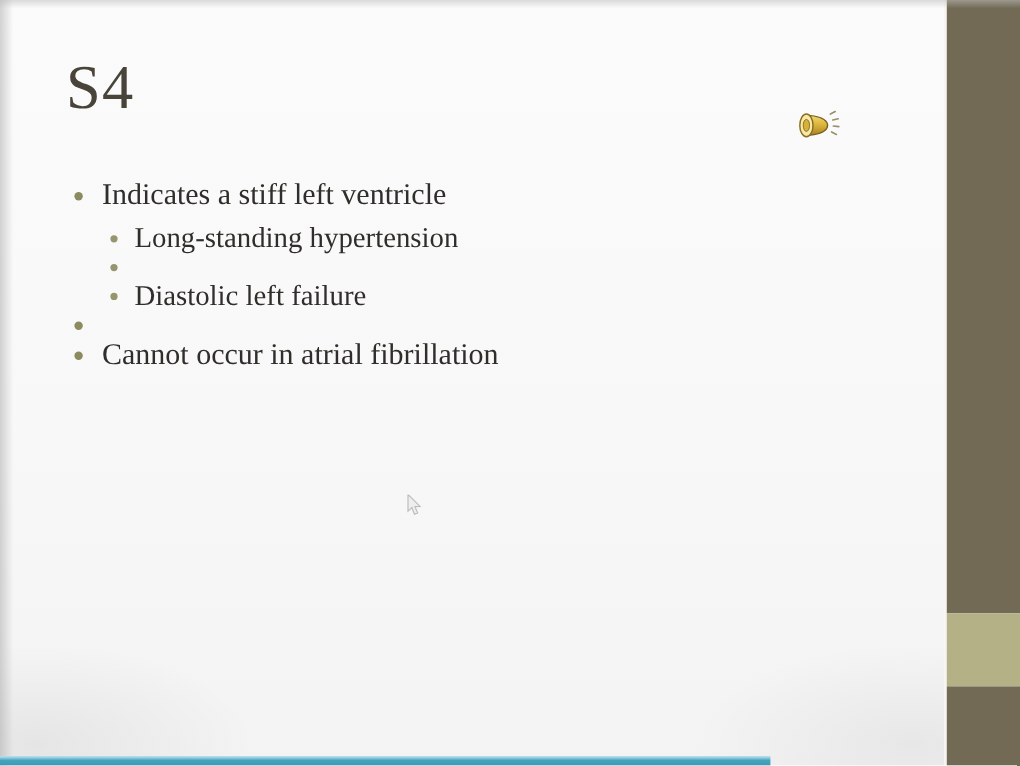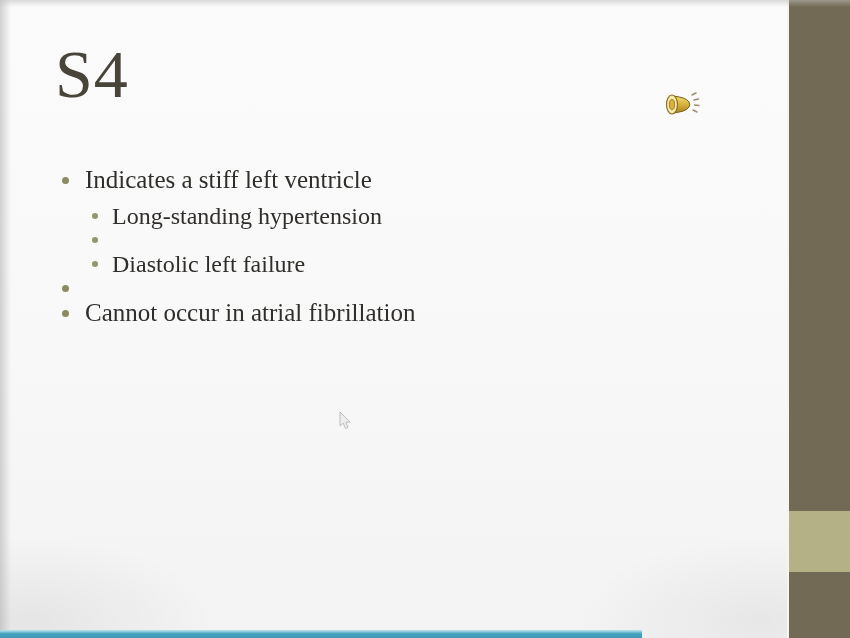--- a/index.html
+++ b/index.html
@@ -42,28 +42,28 @@
     border-left: 2px solid #f5f4f0;
     z-index: 4;
   }
   .sidebar .seg-dark-top    { position: absolute; left: 0; top: 0;    width: 100%; height: 511px; background: #726a55; }
   .sidebar .seg-light       { position: absolute; left: 0; top: 511px; width: 100%; height: 61px;  background: #b4b187; }
   .sidebar .seg-dark-bottom { position: absolute; left: 0; top: 572px; width: 100%; height: 66px;  background: #726a55; }
 
   
   .title {
     position: absolute; left: 55px; top: 44px;
-    font-size: 68px; line-height: 60px;
+    font-size: 52px; line-height: 60px;
     color: #49443a;
     letter-spacing: 1px;
   }
 
   
   .content {
-    position: absolute; left: 62px; top: 159px;
+    position: absolute; left: 62px; top: 142px;
     width: 620px;
     color: #302e2a;
   }
   .row { display: flex; align-items: center; }
   .row.l1 { font-size: 25px; line-height: 30px; margin: 6px 0; }
   .row.l2 { font-size: 24px; line-height: 24px; margin: 9px 0 9px 30px; }
   .dot {
     flex: none; border-radius: 50%;
     background: #8b8a60;
   }

